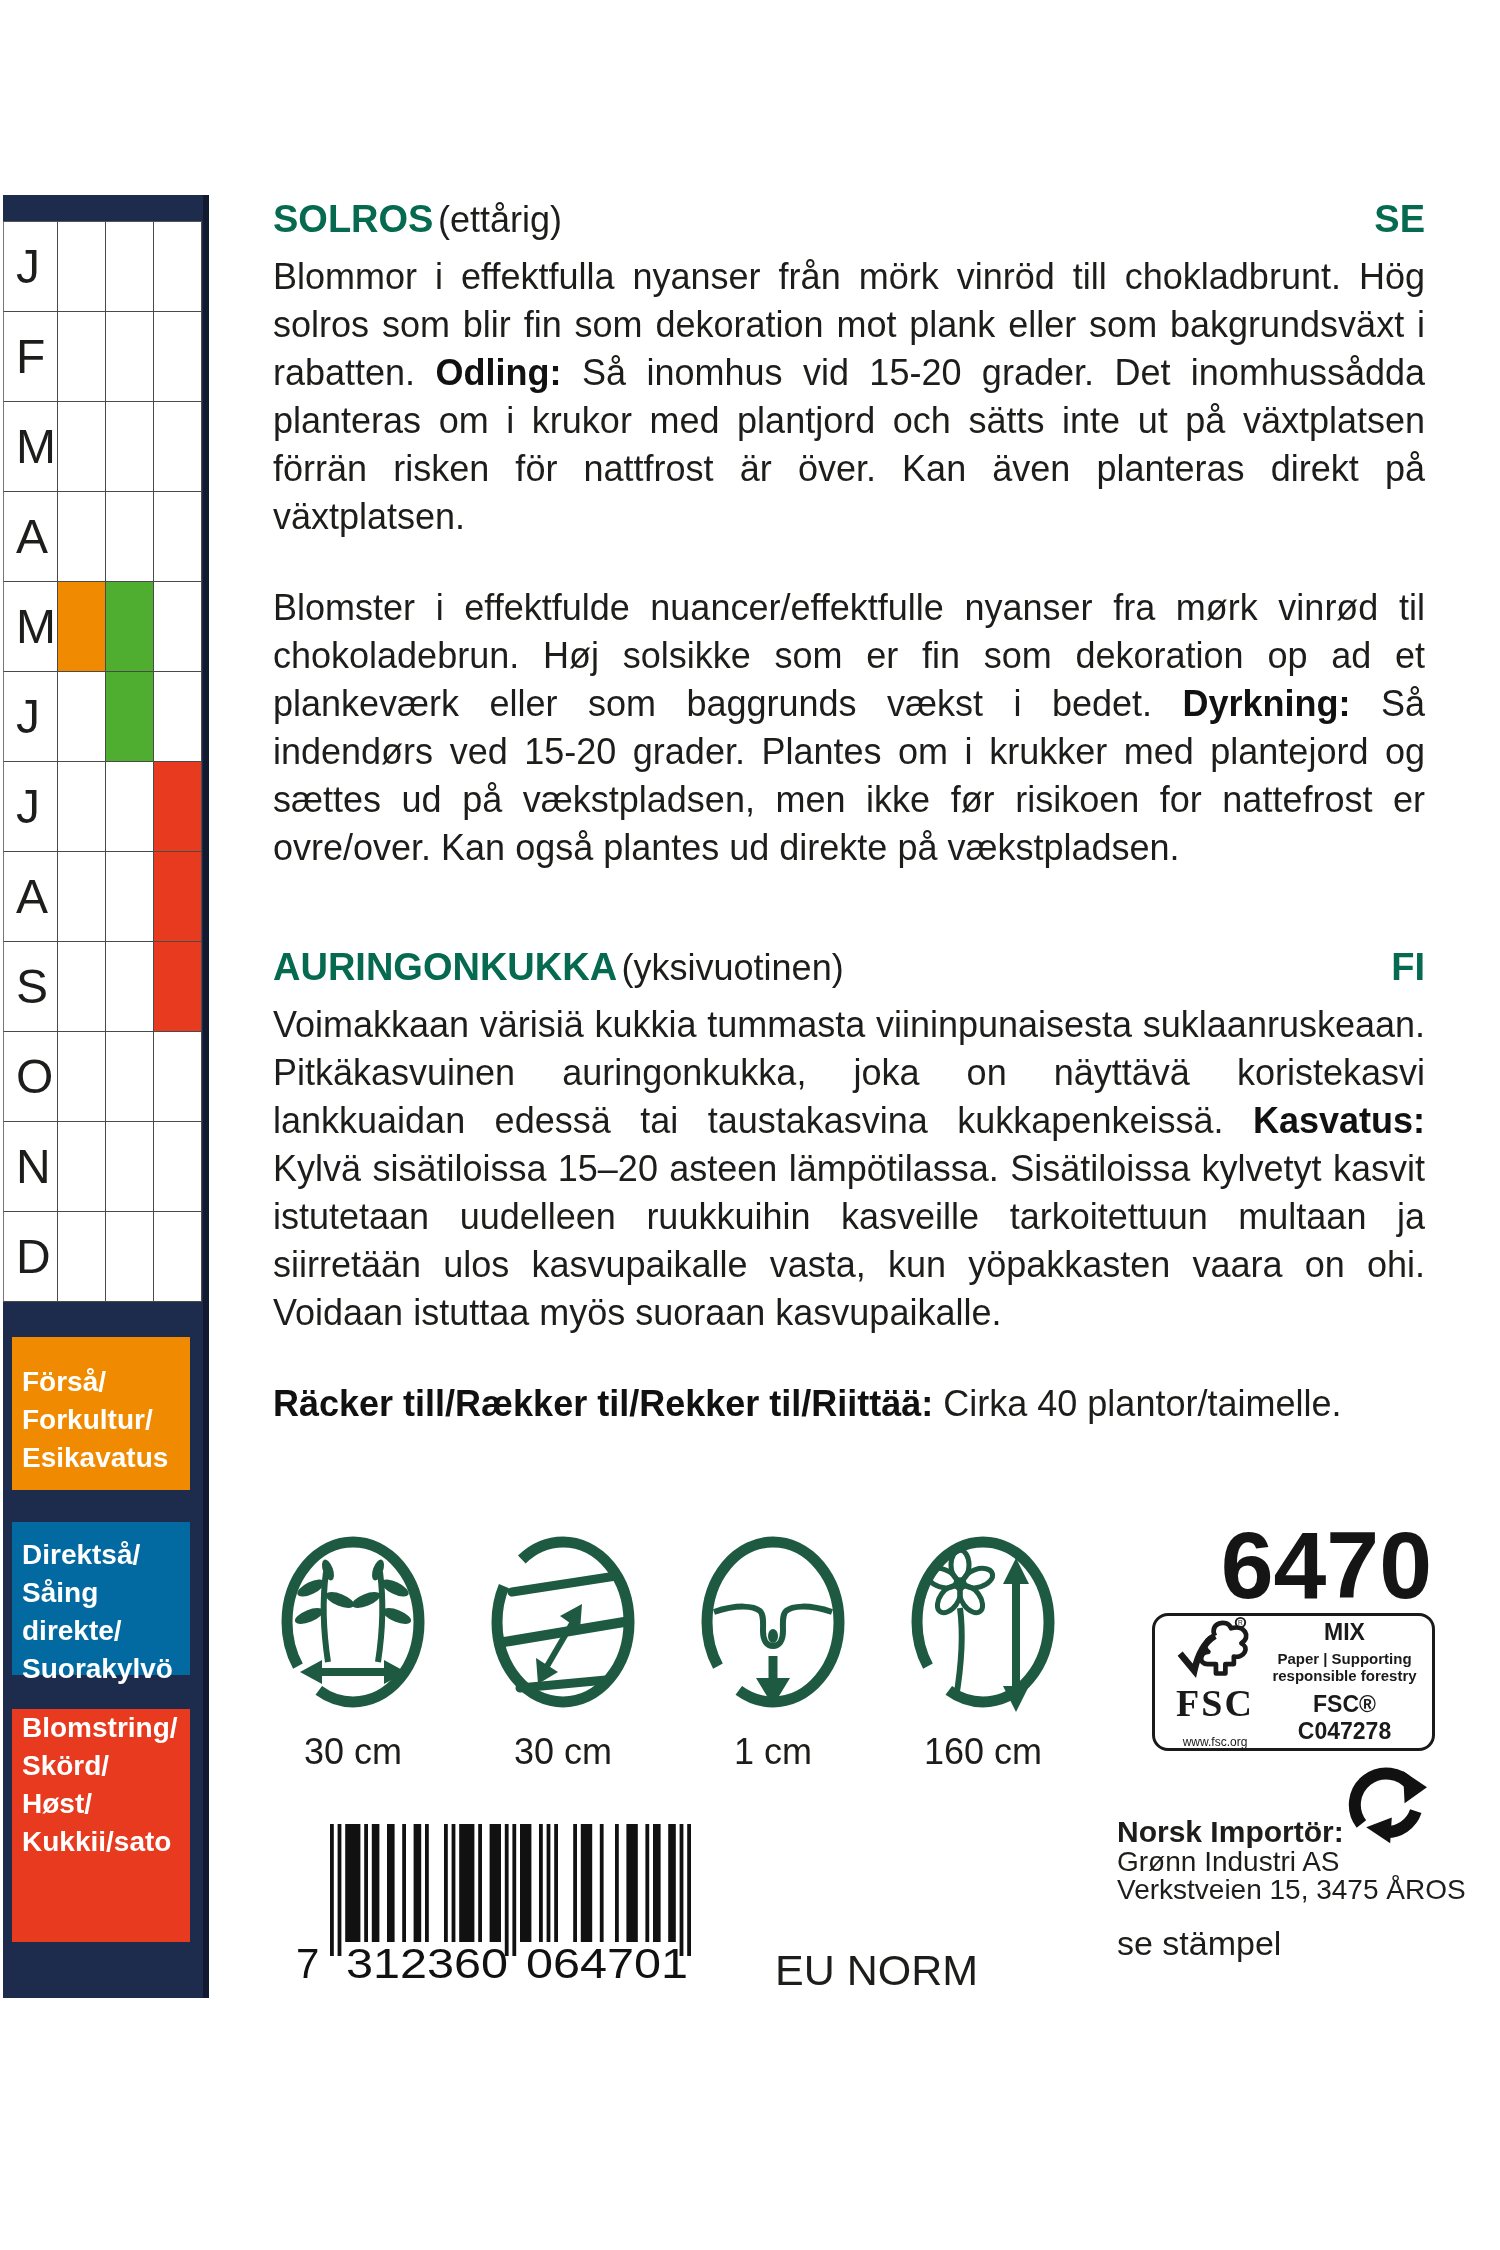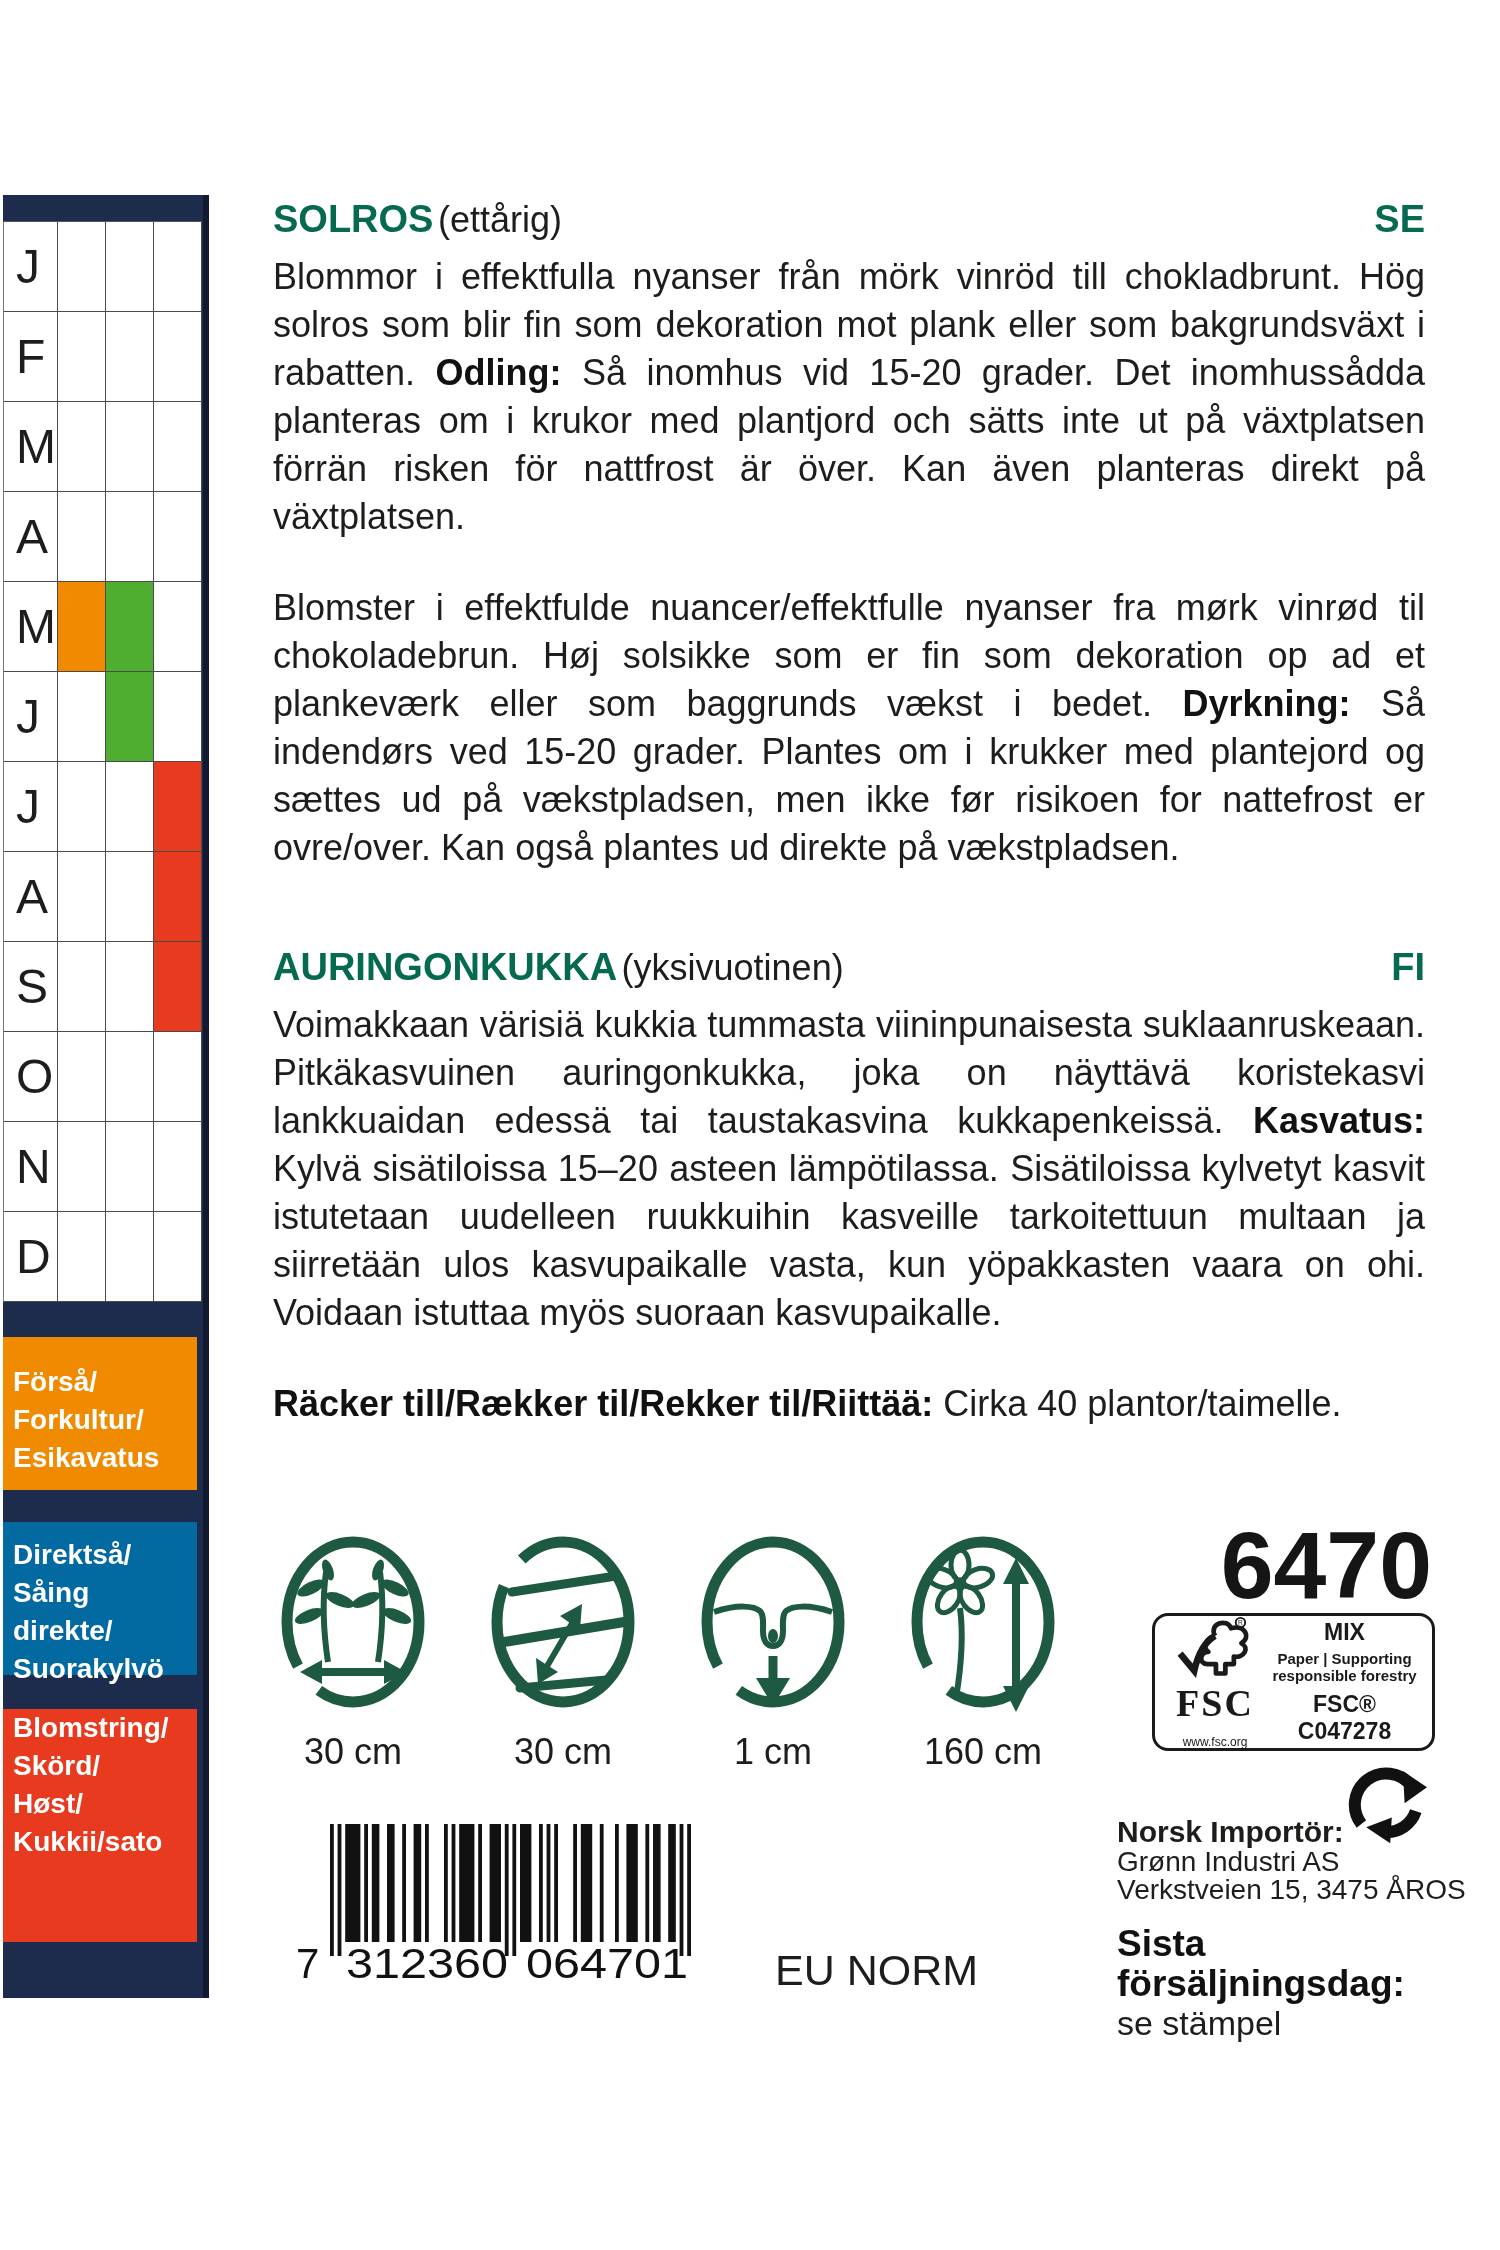--- a/index.html
+++ b/index.html
@@ -8,21 +8,21 @@
 
   
   .sidebar{position:absolute;left:3px;top:195px;width:200px;height:1803px;
            background:var(--navy);border-right:6px solid #121a30;box-sizing:content-box;}
   .cal{position:absolute;left:0;top:26px;width:199px;background:#fff;border-top:1px solid #555;}
   .cal-row{display:flex;height:90px;}
   .cal-cell{box-sizing:border-box;border-right:1px solid #4a4a4a;border-bottom:1px solid #4a4a4a;flex:1;background:#fff;}
   .cal-month{flex:0 0 55px;font-size:48px;font-weight:500;color:#1d1d1b;
              display:flex;align-items:center;padding-left:12px;box-sizing:border-box;
              border-left:1px solid #777;}
-  .legend-box{position:absolute;left:0;width:194px;color:#fff;font-weight:bold;
+  .legend-box{position:absolute;left:9px;width:178px;color:#fff;font-weight:bold;
               font-size:28px;line-height:38px;white-space:pre-line;
               padding:16px 6px 0 10px;box-sizing:border-box;}
   #legend-0{top:1142px;height:153px;padding-top:26px;}
   #legend-1{top:1327px;height:153px;padding-top:14px;}
   #legend-2{top:1514px;height:233px;padding-top:0;}
 
   
   .section{position:absolute;left:273px;width:1152px;}
   #sec-0{top:198px;} #sec-1{top:572px;} #sec-2{top:946px;}
   .sec-head{display:flex;justify-content:space-between;align-items:baseline;}
@@ -326,17 +326,16 @@
 
   <div class="eu-norm">EU NORM</div>
 
   <div class="importer">
     <div class="importer-label">Norsk Importör:</div>
     <div>Grønn Industri AS</div>
     <div>Verkstveien 15, 3475 ÅROS</div>
   </div>
 
   <div class="last-sale">
-    <div class="last-sale-label">Sista försäljningsdag:</div>
     <div class="last-sale-value">se stämpel</div>
   </div>
 
 </div>
 
 </body></html>

